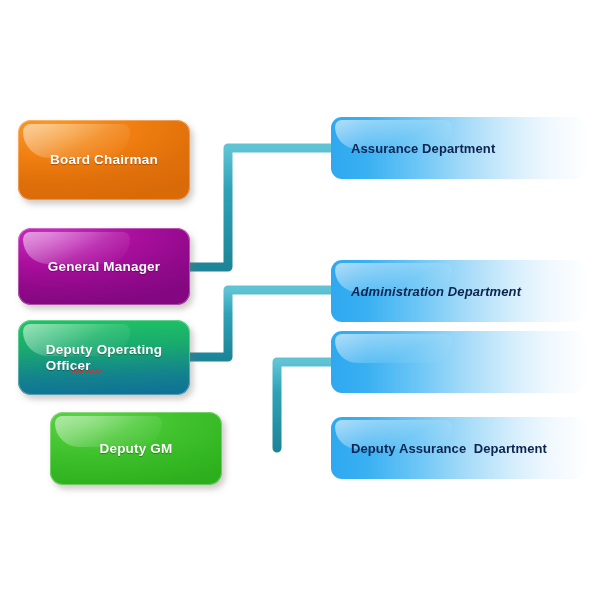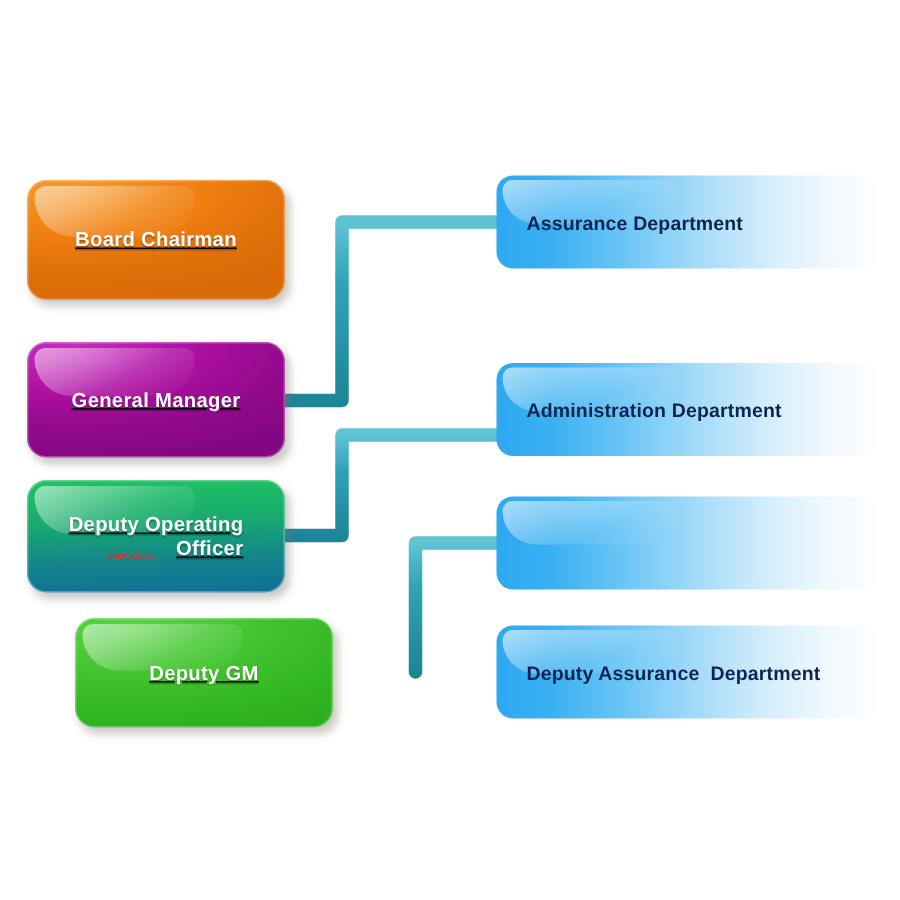--- a/index.html
+++ b/index.html
@@ -14,22 +14,21 @@
   
   #wires{position:absolute;left:0;top:0;width:600px;height:600px;}
 
   
   .lbox{
     position:absolute;
     border-radius:13px;
     box-shadow:3px 4px 6px rgba(120,110,100,.38);
     overflow:hidden;
     display:flex;align-items:center;justify-content:center;
-    text-align:right;
-    text-decoration:underline;
+    text-align:left;
   }
   .lbox .lbl{
     position:relative;z-index:3;
     color:#ffffff;
     font-weight:bold;
     font-size:13.5px;
     letter-spacing:.2px;
     line-height:1.12;
     text-shadow:0 1px 1px rgba(0,0,0,.33);
     padding:0 6px;
@@ -160,21 +159,21 @@
     <div class="inner-edge"></div>
     <div class="lbl">Deputy GM</div>
   </div>
 
   <div class="dbox" style="left:331px;top:117px;width:254px;">
     <div class="dgloss"></div>
     <div class="dlbl">Assurance Department</div>
   </div>
 
 
-  <div class="dbox" style="left:331px;top:242px;width:254px;">
+  <div class="dbox" style="left:331px;top:260px;width:254px;font-style:italic;">
     <div class="dgloss"></div>
     <div class="dlbl">Administration Department</div>
   </div>
 
   <div class="dbox" style="left:331px;top:331px;width:254px;">
     <div class="dgloss"></div>
   </div>
 
   <div class="dbox" style="left:331px;top:417px;width:254px;">
     <div class="dgloss"></div>

